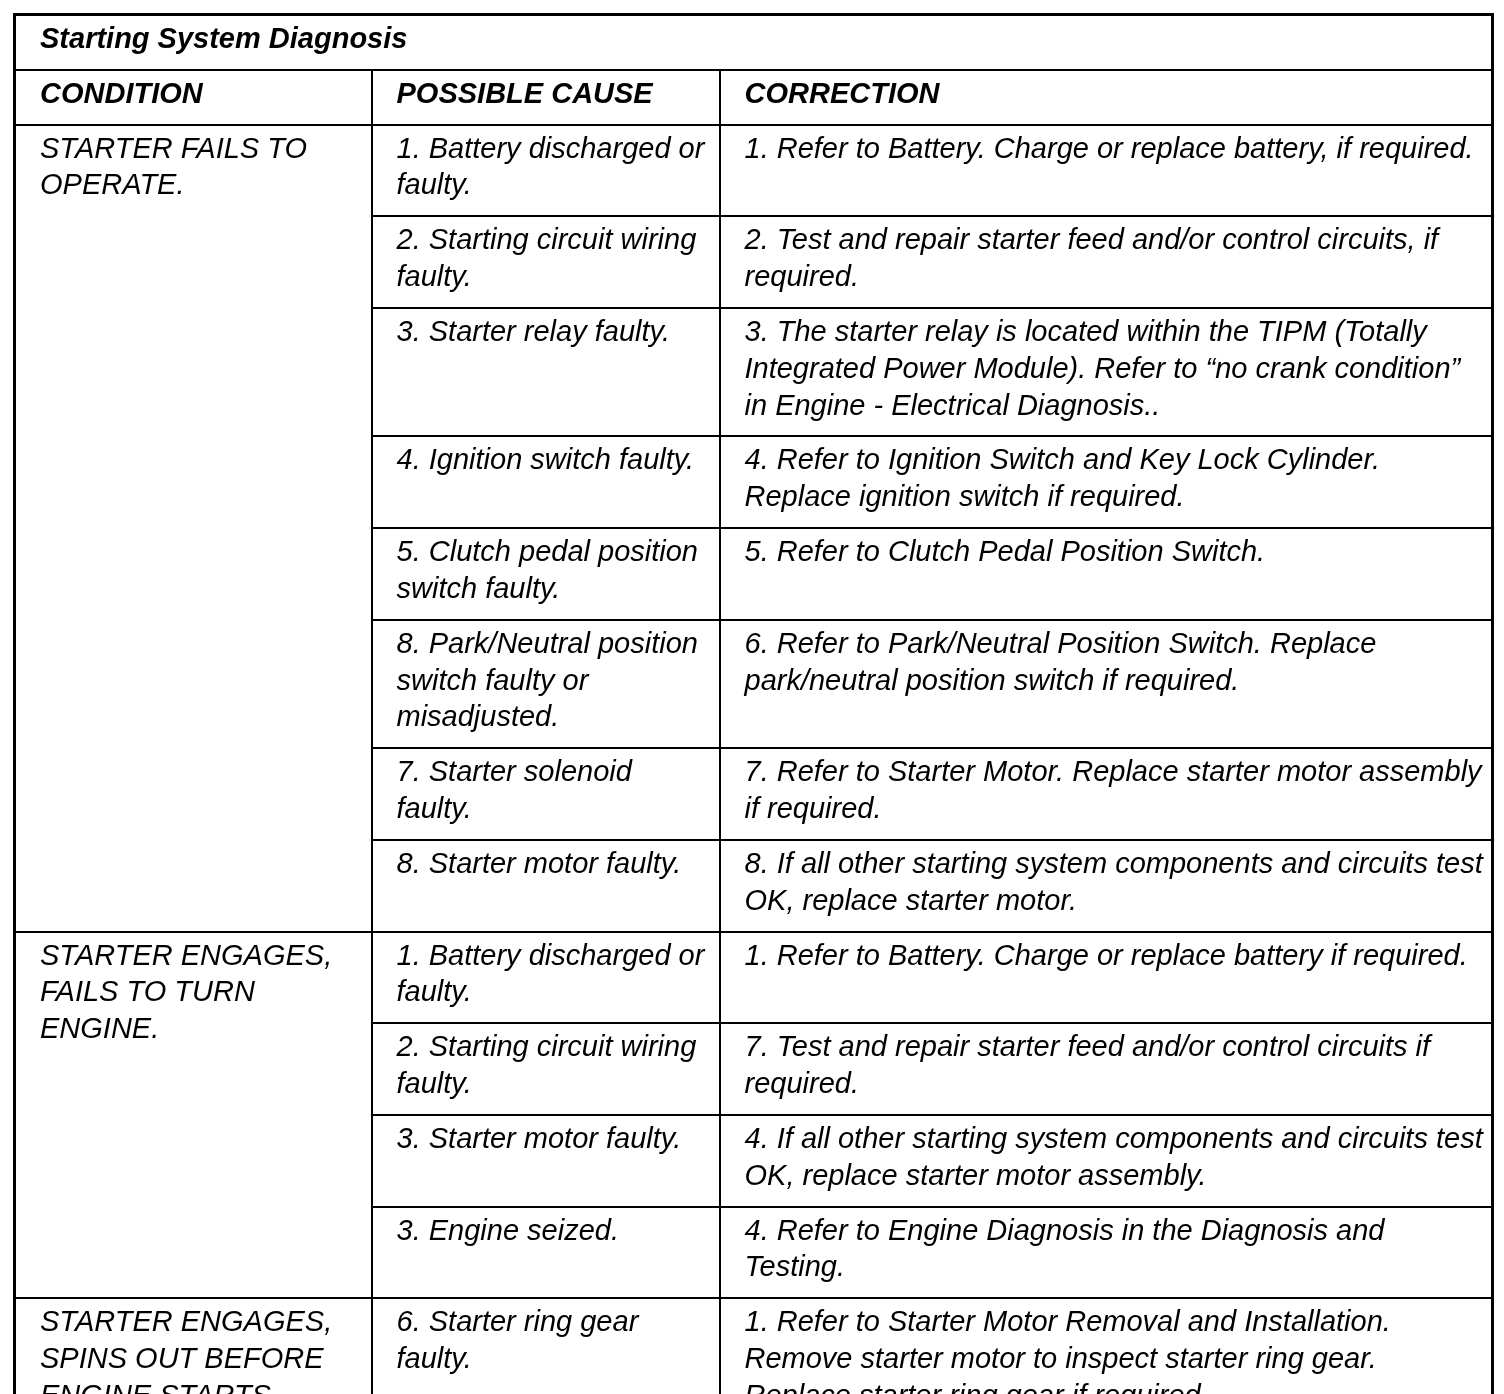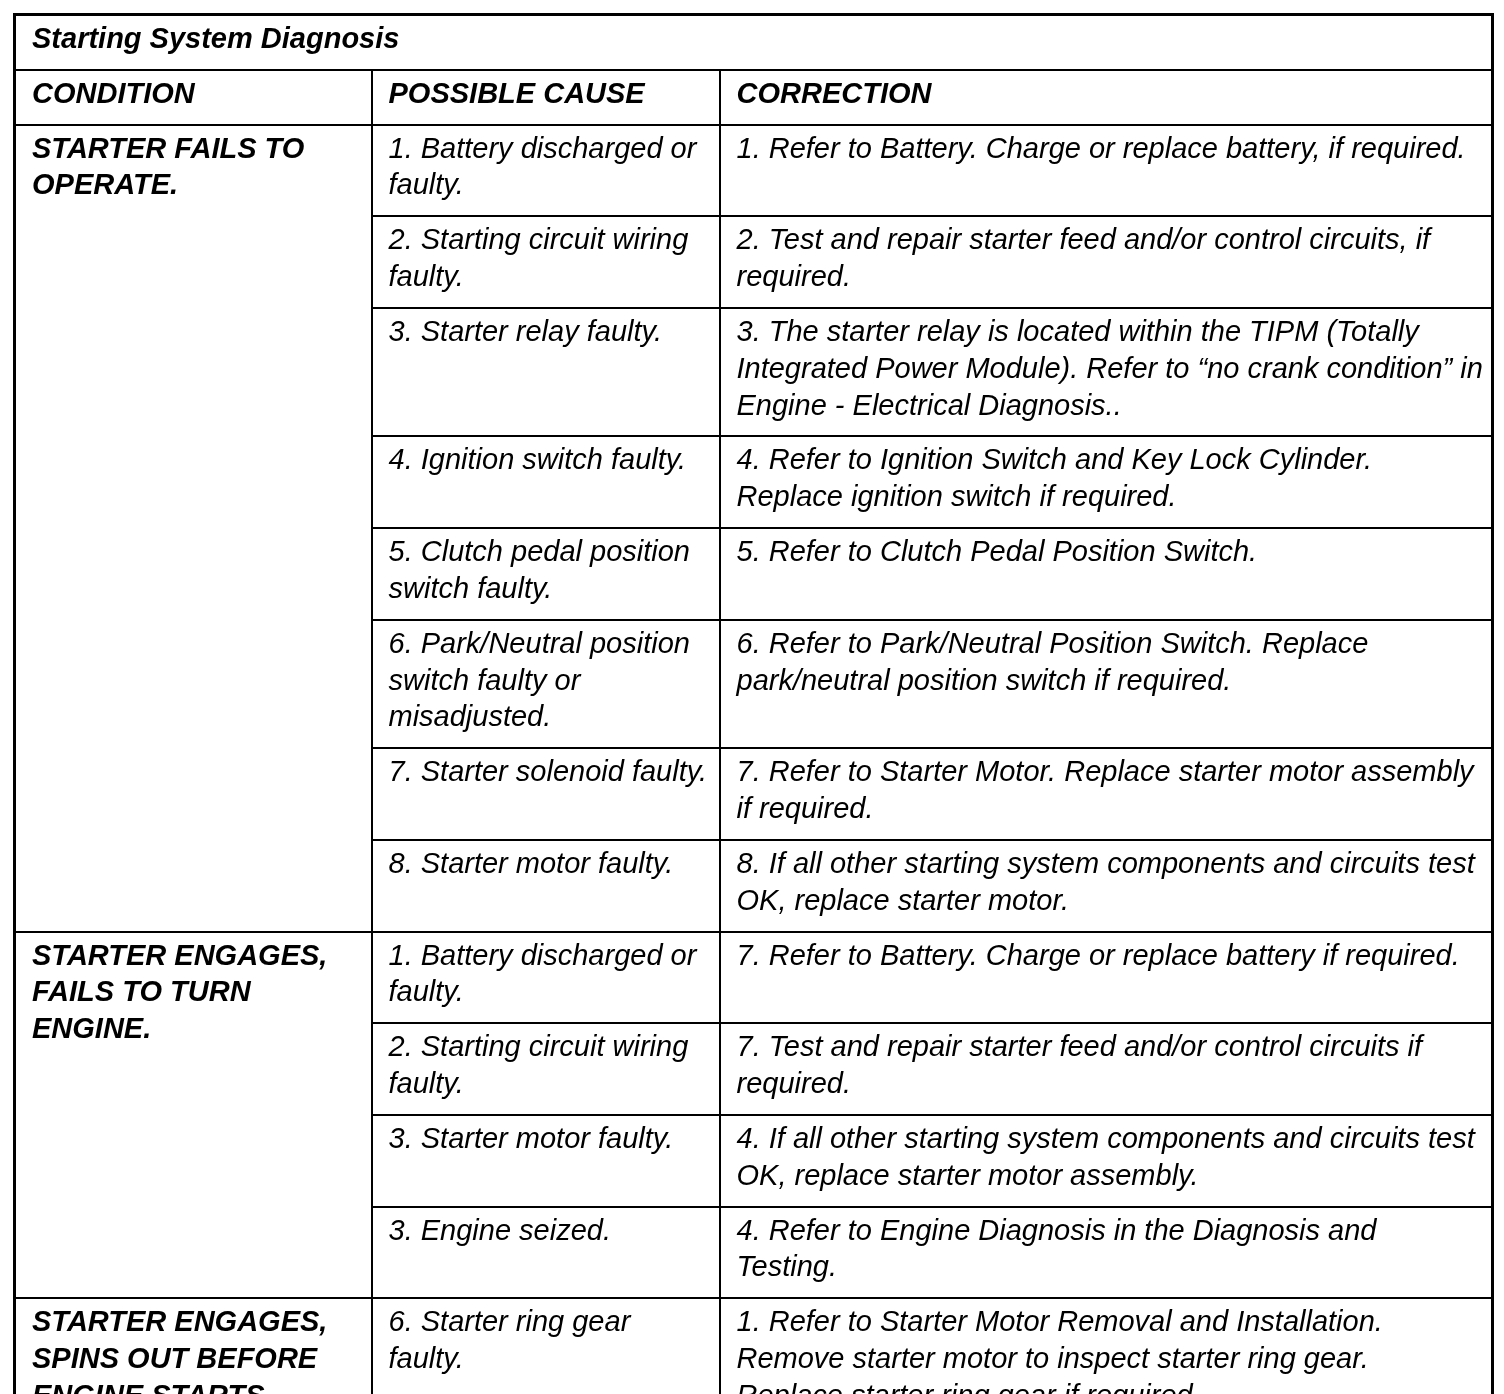--- a/index.html
+++ b/index.html
@@ -19,42 +19,41 @@
   table.diag {
     border-collapse: collapse;
     width: 1478px;
     table-layout: fixed;
     border: 3px solid #000000;
   }
   table.diag td, table.diag th {
     border: 2px solid #000000;
     vertical-align: top;
     text-align: left;
-    padding: 4px 8px 12px 16px;
+    padding: 4px 8px 12px 24px;
     font-size: 29px;
     line-height: 1.27;
     font-style: italic;
     word-wrap: break-word;
   }
   td.title-cell {
     font-weight: bold;
     text-align: center;
     font-size: 30px;
     padding: 3px 8px 5px 8px;
   }
   th.hdr {
     font-weight: bold;
     text-align: center;
     font-size: 30px;
     padding: 3px 8px 6px 8px;
     border-radius: 23px;
   }
   td.cond {
     padding-right: 6px;
-    font-weight: bold;
   }
 </style>
 </head>
 <body>
 
 <table class="diag">
   <colgroup>
     <col style="width:357px">
     <col style="width:348px">
     <col style="width:773px">
@@ -86,36 +85,36 @@
   </tr>
   <tr>
     <td>4. Ignition switch faulty.</td>
     <td>4. Refer to Ignition Switch and Key Lock Cylinder. Replace ignition switch if required.</td>
   </tr>
   <tr>
     <td>5. Clutch pedal position switch faulty.</td>
     <td>5. Refer to Clutch Pedal Position Switch.</td>
   </tr>
   <tr>
-    <td>6. Park/Neutral position switch faulty or misadjusted.</td>
+    <td>8. Park/Neutral position switch faulty or misadjusted.</td>
     <td>6. Refer to Park/Neutral Position Switch. Replace park/neutral position switch if required.</td>
   </tr>
   <tr>
     <td>7. Starter solenoid faulty.</td>
     <td>7. Refer to Starter Motor. Replace starter motor assembly if required.</td>
   </tr>
   <tr>
     <td>8. Starter motor faulty.</td>
     <td>8. If all other starting system components and circuits test OK, replace starter motor.</td>
   </tr>
 
   <tr>
     <td class="cond" rowspan="4">STARTER ENGAGES, FAILS TO TURN ENGINE.</td>
     <td>1. Battery discharged or faulty.</td>
-    <td>7. Refer to Battery. Charge or replace battery if required.</td>
+    <td>1. Refer to Battery. Charge or replace battery if required.</td>
   </tr>
   <tr>
     <td>2. Starting circuit wiring faulty.</td>
     <td>7. Test and repair starter feed and/or control circuits if required.</td>
   </tr>
   <tr>
     <td>3. Starter motor faulty.</td>
     <td>4. If all other starting system components and circuits test OK, replace starter motor assembly.</td>
   </tr>
   <tr>

